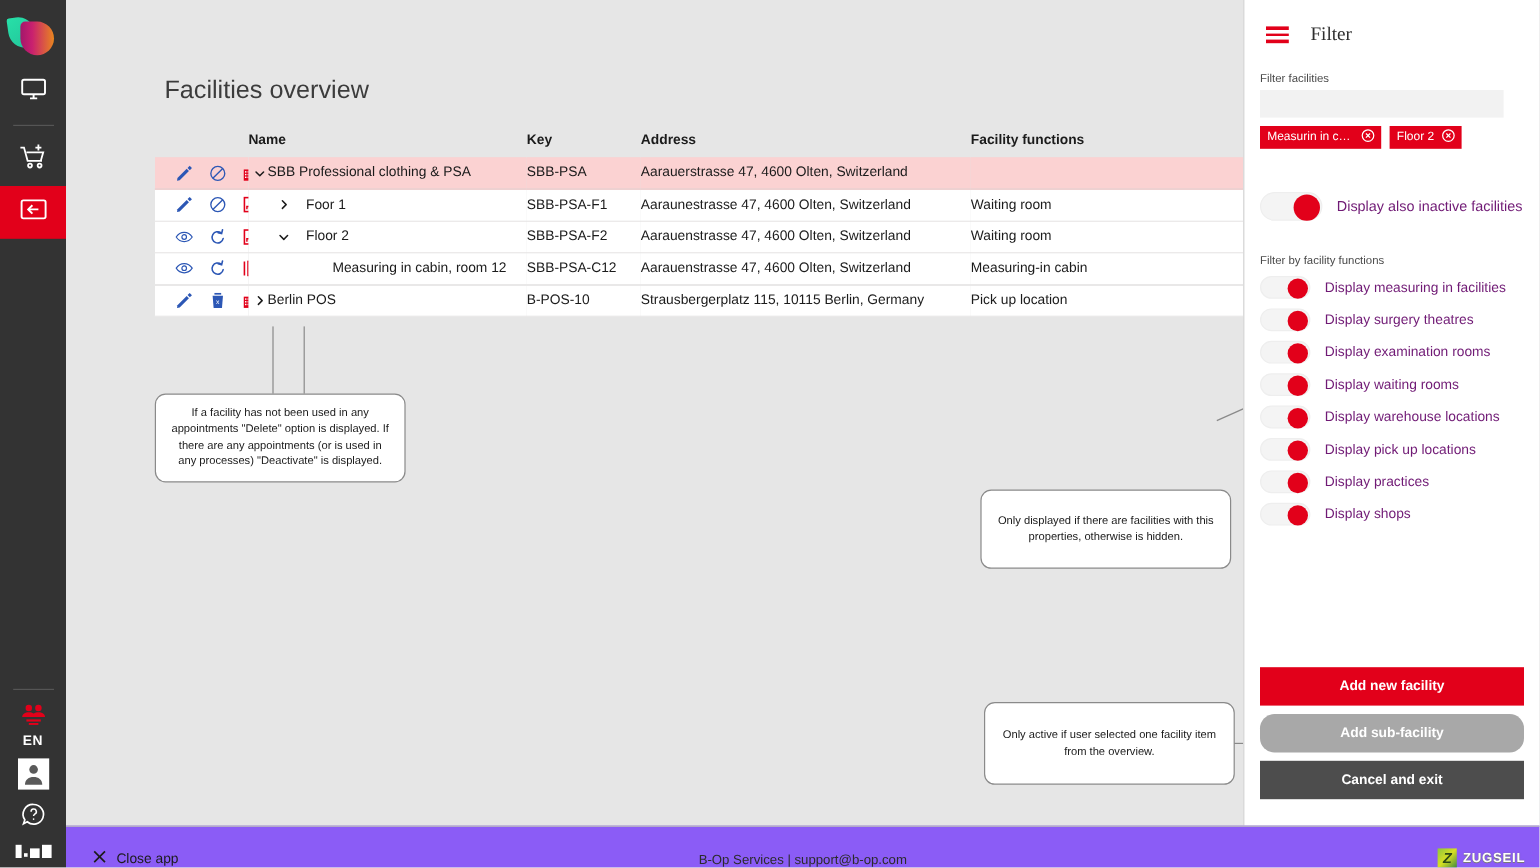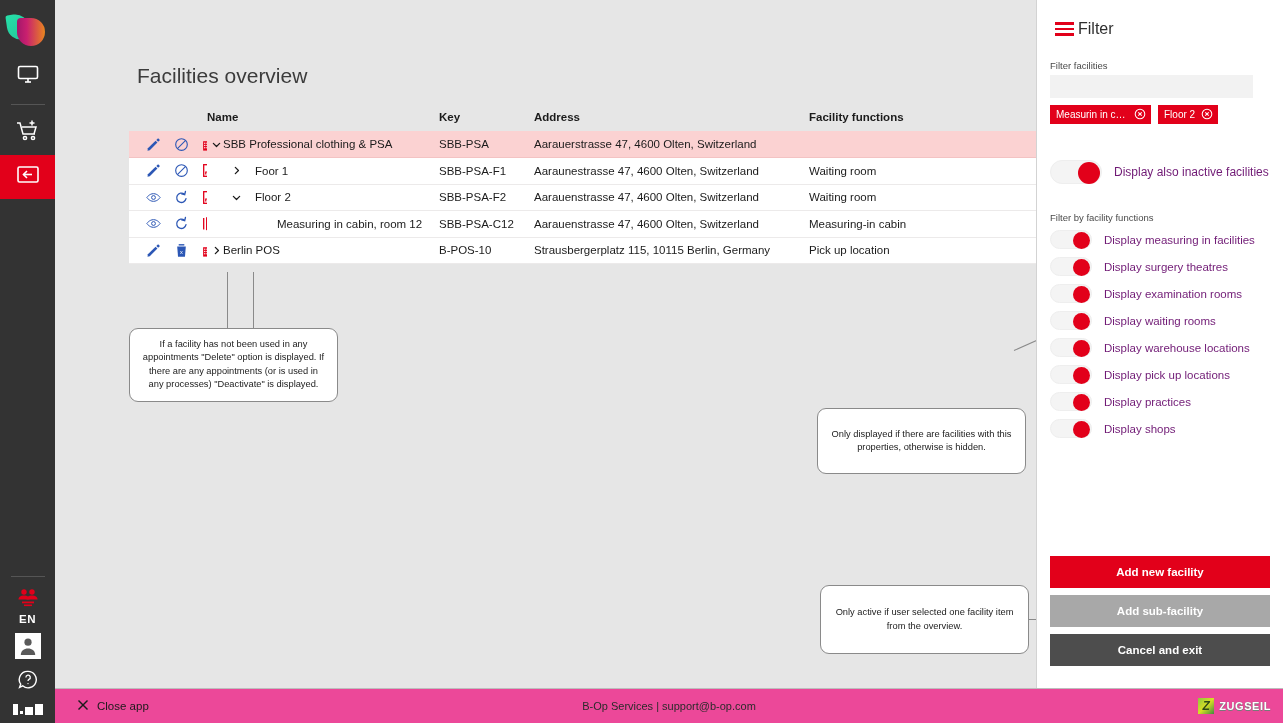--- a/index.html
+++ b/index.html
@@ -93,21 +93,21 @@
     text-align: center; padding: 9px 11px;
   }
   .callout p + p { margin-top: 9px; }
   .lead { position: absolute; background: #8a8a8a; }
 
   
   .filter-panel {
     position: absolute; right: 0; top: 0; width: 247px; height: 688px;
     background: #ffffff; border-left: 1px solid #d3d3d3;
   }
-  .filter-head { display: flex; align-items: center; gap: 4px; padding: 20px 0 0 18px; }
+  .filter-head { display: flex; align-items: center; gap: 18px; padding: 20px 0 0 18px; font-family: Liberation Serif, serif; }
   .burger { display: flex; flex-direction: column; gap: 3px; cursor: pointer; }
   .burger span { display: block; width: 19px; height: 2.5px; background: #e2001a; }
   .filter-title { font-size: 16px; color: #2f2f2f; }
   .filter-label { font-size: 9.5px; color: #4a4a4a; padding: 0 0 4px 13px; }
   .filter-section-label { font-size: 9.5px; color: #4a4a4a; padding: 0 0 3px 13px; }
   .filter-input {
     margin: 0 13px; height: 23px; background: #f2f2f2; border: none;
     width: 203px; display: block;
   }
   .chips { display: flex; gap: 7px; padding: 7px 13px 0 13px; }
@@ -133,28 +133,28 @@
   .toggle-label { font-size: 11.5px; color: #701a75; }
   .toggle-label.lg { font-size: 12px; }
 
   .panel-actions { position: absolute; left: 13px; right: 13px; bottom: 22px; }
   .btn {
     display: block; width: 100%; height: 32px; border: none; color: #ffffff;
     font-size: 11.5px; font-weight: bold; margin-bottom: 7px; cursor: pointer;
     font-family: "Liberation Sans", sans-serif;
   }
   .btn-primary { background: #e2001a; }
-  .btn-disabled { background: #a8a8a8; cursor: default; }
+  .btn-disabled { background: #a8a8a8; cursor: default; border-radius: 12px; }
   .btn-dark { background: #4d4d4d; margin-bottom: 0; }
 
   
   .footer {
     position: absolute; left: 55px; right: 0; bottom: 0; height: 35px;
-    background: #ec4899; border-top: 1px solid #bdbdbd;
-    display: flex; align-items: center;
+    background: #8b5cf6; border-top: 1px solid #bdbdbd;
+    display: flex; align-items: flex-end;
   }
   .footer-left { display: flex; align-items: center; gap: 8px; padding-left: 22px; font-size: 11.5px; color: #1b1b1b; cursor: pointer; }
   .footer-center { position: absolute; left: 0; right: 0; text-align: center; font-size: 11px; color: #2b2b2b; }
   .footer-right { position: absolute; right: 12px; display: flex; align-items: center; gap: 5px; }
   .zug-z {
     width: 16px; height: 16px; display: flex; align-items: center; justify-content: center;
     background: linear-gradient(135deg,#8dc63f 0%, #d7df23 50%, #3f8a3f 100%);
     color: #2d4a16; font-weight: bold; font-size: 12px; font-style: italic;
   }
   .zug-word { font-size: 11px; font-weight: bold; color: #ffffff; letter-spacing: .6px;

